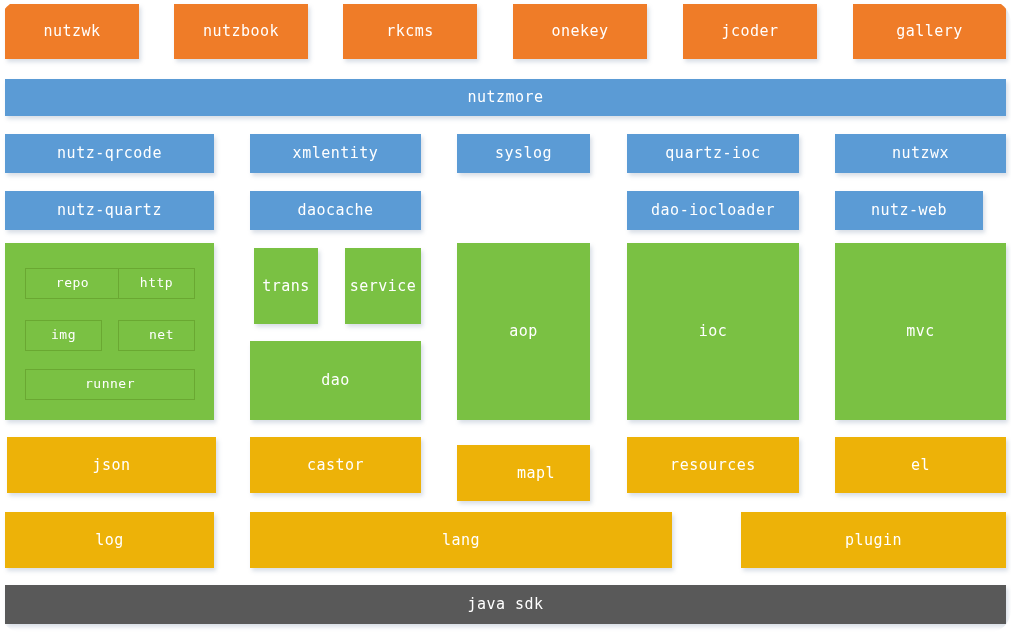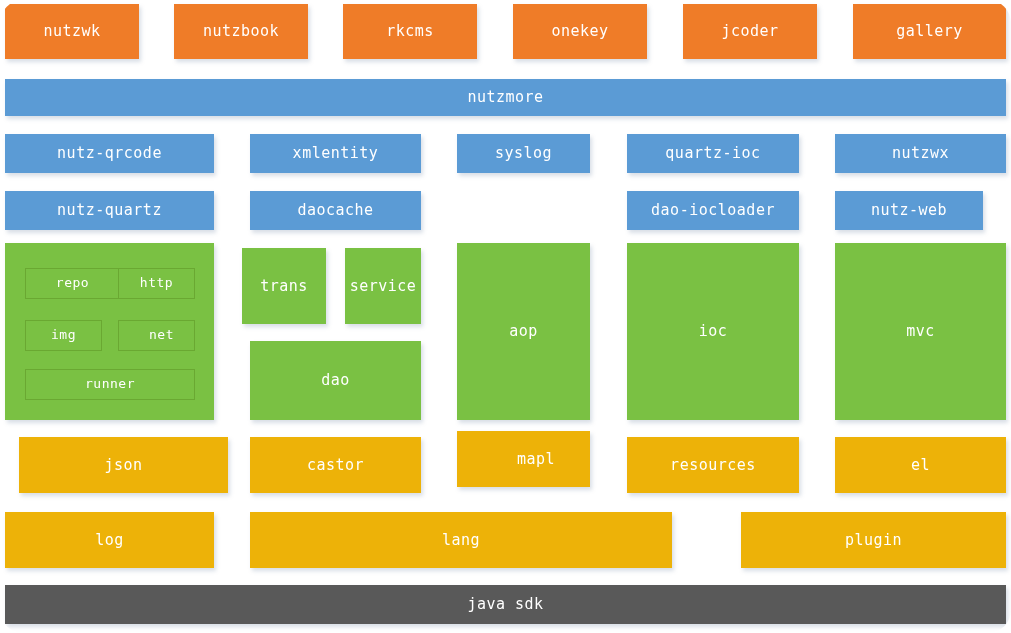--- a/index.html
+++ b/index.html
@@ -126,45 +126,45 @@
       <div class="subbox" style="left: 20px; top: 77px; width: 77px; height: 31px;">
         <span class="label">img</span>
       </div>
       <div class="subbox" style="left: 113px; top: 77px; width: 77px; height: 31px; padding-left: 10px;">
         <span class="label">net</span>
       </div>
       <div class="subbox" style="left: 20px; top: 126px; width: 170px; height: 31px;">
         <span class="label">runner</span>
       </div>
     </div>
-    <div class="box green" style="left: 242px; top: 248px; width: 84px; height: 76px;">
+    <div class="box green" style="left: 254px; top: 248px; width: 64px; height: 76px;">
       <span class="label">trans</span>
     </div>
     <div class="box green" style="left: 345px; top: 248px; width: 76px; height: 76px;">
       <span class="label">service</span>
     </div>
     <div class="box green" style="left: 250px; top: 341px; width: 171px; height: 79px;">
       <span class="label">dao</span>
     </div>
     <div class="box green" style="left: 457px; top: 243px; width: 133px; height: 177px;">
       <span class="label">aop</span>
     </div>
     <div class="box green" style="left: 627px; top: 243px; width: 172px; height: 177px;">
       <span class="label">ioc</span>
     </div>
     <div class="box green" style="left: 835px; top: 243px; width: 171px; height: 177px;">
       <span class="label">mvc</span>
     </div>
-    <div class="box yellow" style="left: 19px; top: 437px; width: 209px; height: 56px;">
+    <div class="box yellow" style="left: 7px; top: 437px; width: 209px; height: 56px;">
       <span class="label">json</span>
     </div>
     <div class="box yellow" style="left: 250px; top: 437px; width: 171px; height: 56px;">
       <span class="label">castor</span>
     </div>
-    <div class="box yellow" style="left: 457px; top: 431px; width: 133px; height: 56px; padding-left: 25px;">
+    <div class="box yellow" style="left: 457px; top: 445px; width: 133px; height: 56px; padding-left: 25px;">
       <span class="label">mapl</span>
     </div>
     <div class="box yellow" style="left: 627px; top: 437px; width: 172px; height: 56px;">
       <span class="label">resources</span>
     </div>
     <div class="box yellow" style="left: 835px; top: 437px; width: 171px; height: 56px;">
       <span class="label">el</span>
     </div>
     <div class="box yellow" style="left: 5px; top: 512px; width: 209px; height: 56px;">
       <span class="label">log</span>

